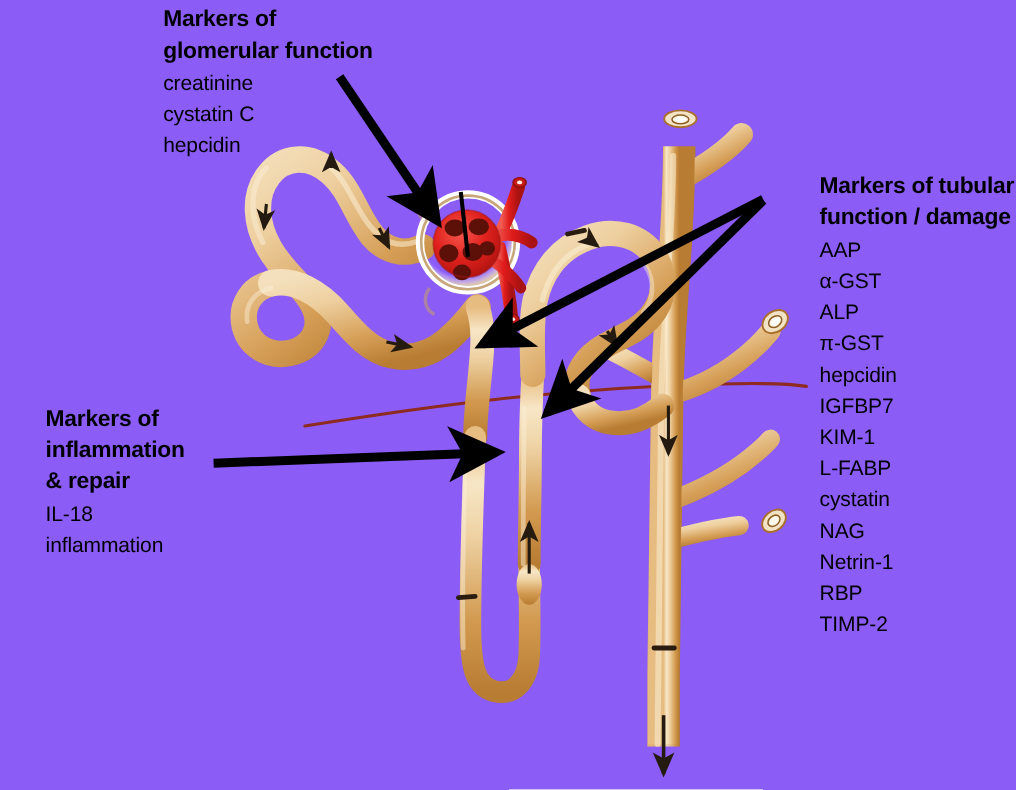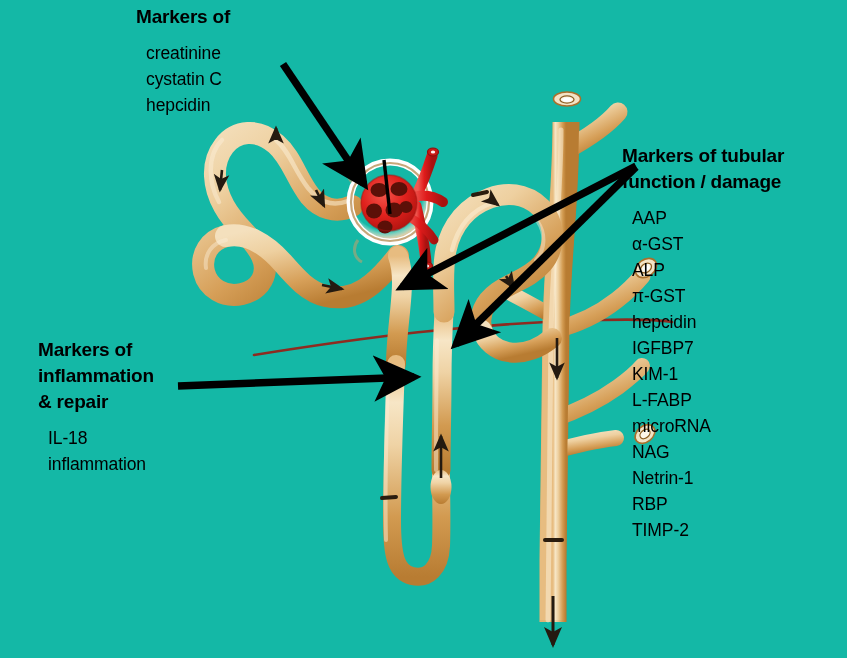--- a/index.html
+++ b/index.html
@@ -1,27 +1,27 @@
 <!DOCTYPE html>
 <html><head>
 <meta charset="utf-8">
 <style>
   html,body{margin:0;padding:0;background:#fff;}
   body{width:847px;height:658px;position:relative;overflow:hidden;
        font-family:"Liberation Sans",sans-serif;color:#000;}
-  #stage{position:absolute;left:0;top:0;width:847px;height:658px;background:#14b8a6;}
+  #stage{position:absolute;left:0;top:0;width:847px;height:658px;background:#8b5cf6;}
   .lbl{position:absolute;}
   .lbl .hd{font-weight:bold;font-size:19px;line-height:26px;letter-spacing:-0.2px;}
   .lbl .it{font-size:17.5px;line-height:26px;letter-spacing:-0.1px;}
   .lbl .it sub{font-size:11px;line-height:0;vertical-align:baseline;position:relative;top:3px;}
   #lbl-glom{left:136px;top:4px;}
-  #lbl-tub{left:622px;top:143px;}
+  #lbl-tub{left:683px;top:143px;}
   #lbl-inf{left:38px;top:337px;}
   svg{position:absolute;left:0;top:0;}
-  .nolist{margin:10px;padding:0;list-style:none;}
+  .nolist{margin:0;padding:0;list-style:none;}
 </style>
 </head>
 <body>
 
 <div id="stage">
 
   <svg width="847" height="658" viewBox="0 0 847 658">
     <defs>
 
       <linearGradient id="tubV" x1="0" y1="0" x2="0" y2="1">
@@ -215,40 +215,41 @@
       <line x1="178" y1="386" x2="414" y2="377" marker-end="url(#ahead)"></line>
     </g>
 
     <g>
       <line x1="384" y1="160" x2="390" y2="214" stroke="#000" stroke-width="3.4"></line>
     </g>
   </svg>
 
   <div class="lbl" id="lbl-glom">
     <div class="hd">Markers of</div>
+    <div class="hd">glomerular function</div>
     <ul class="nolist">
       <li class="it">creatinine</li>
       <li class="it">cystatin C</li>
       <li class="it">hepcidin</li>
     </ul>
   </div>
 
   <div class="lbl" id="lbl-tub">
     <div class="hd">Markers of tubular</div>
     <div class="hd">function / damage</div>
     <ul class="nolist" id="tubular-list">
         <li class="it">AAP</li>
         <li class="it">α-GST</li>
         <li class="it">ALP</li>
         <li class="it">π-GST</li>
         <li class="it">hepcidin</li>
         <li class="it">IGFBP7</li>
         <li class="it">KIM-1</li>
         <li class="it">L-FABP</li>
-        <li class="it">microRNA</li>
+        <li class="it">cystatin</li>
         <li class="it">NAG</li>
         <li class="it">Netrin-1</li>
         <li class="it">RBP</li>
         <li class="it">TIMP-2</li>
       </ul>
   </div>
 
   <div class="lbl" id="lbl-inf">
     <div class="hd">Markers of</div>
     <div class="hd">inflammation</div>

